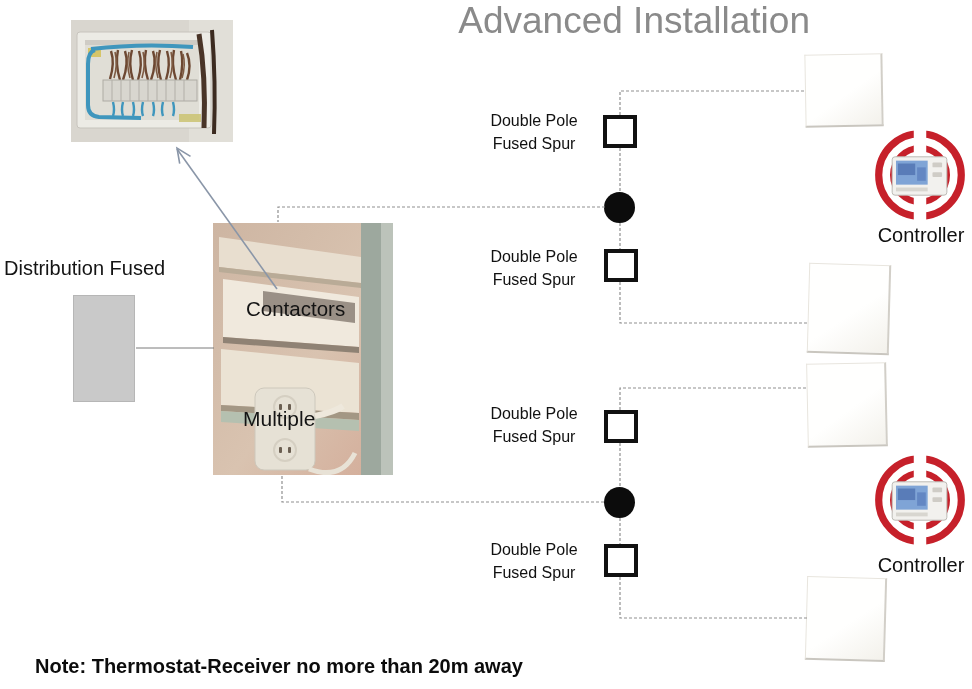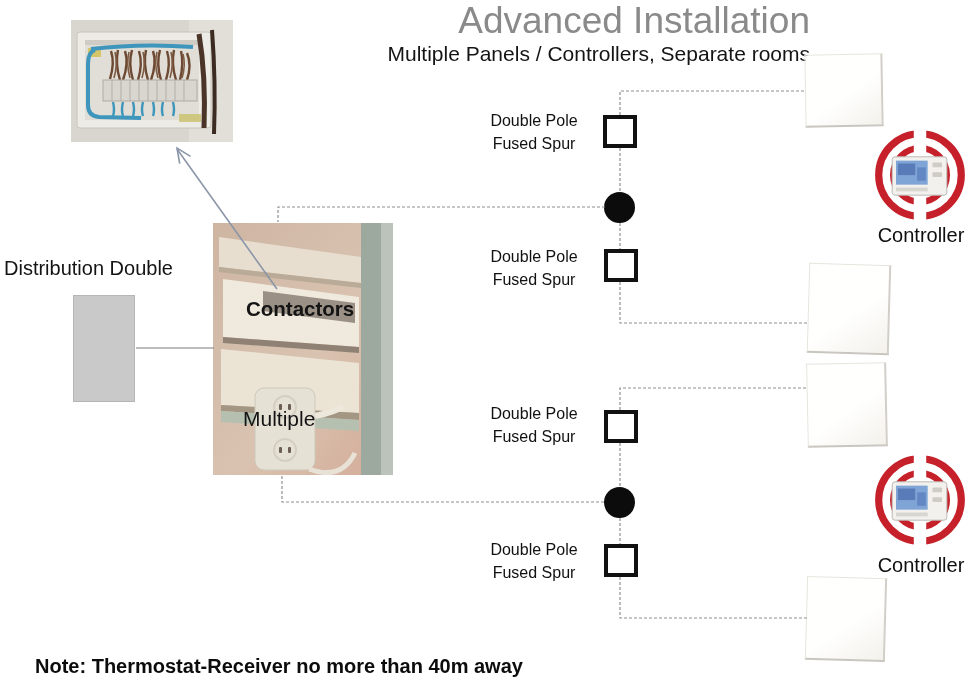--- a/index.html
+++ b/index.html
@@ -13,21 +13,21 @@
   .subtitle{font-size:21px;line-height:24px;color:#141414;}
 
   
   .photo{display:block;}
 
   
   .dist-label{left:4px;top:257px;font-size:20px;}
   .dist-box{left:73px;top:295px;width:62px;height:107px;background:#c9c9c9;border:1px solid #b6b6b6;box-sizing:border-box;}
 
   
-  .contactors-label{left:246px;top:297px;font-size:20.5px;font-weight:700;}
+  .contactors-label{left:246px;top:297px;font-size:20.5px;font-weight:400;}
   .receivers-label{left:243px;top:407px;font-size:21px;}
 
   
   .fs-label{width:128px;text-align:center;font-size:16px;line-height:23px;color:#111;}
   .fs-box{width:34px;height:33px;box-sizing:border-box;border:4px solid #111;background:#fff;}
 
   
   .dot{width:31px;height:31px;border-radius:50%;background:#0c0c0c;}
 
   
@@ -44,21 +44,20 @@
 
   .note{left:35px;top:655px;font-size:20px;font-weight:700;color:#0c0c0c;}
 
   .overlay{left:0;top:0;pointer-events:none;}
 </style>
 </head>
 <body>
 
 <div class="abs header">
   <div class="title">Advanced Installation</div>
-  <div class="subtitle">Multiple Panels / Controllers, Separate rooms</div>
 </div>
 
 <svg class="abs photo" style="left:71px;top:20px;" width="162" height="122" viewBox="0 0 162 122">
   <rect width="162" height="122" fill="#d9d6cf"></rect>
   <rect x="118" width="44" height="122" fill="#e1dfd8"></rect>
   <rect x="6" y="12" width="134" height="96" rx="3" fill="#ecebe5" stroke="#c7c4bd"></rect>
   <rect x="14" y="22" width="114" height="78" fill="#e0ded6"></rect>
   <rect x="14" y="20" width="114" height="5" fill="#cfccc5"></rect>
   <rect x="17" y="28" width="13" height="9" fill="#d6c568"></rect>
   <path d="M20 29 Q70 23 122 27" stroke="#3f96bd" stroke-width="4" fill="none"></path>
@@ -104,21 +103,21 @@
     <path d="M72 82 q-2 8 0 14"></path>
       <path d="M82 82 q2 8 0 14"></path>
       <path d="M92 82 q-2 8 0 14"></path>
     <path d="M102 82 q2 8 0 14"></path>
   </g>
   <path d="M128 14 q7 42 5 94" stroke="#4a3528" stroke-width="5" fill="none"></path>
   <path d="M141 10 q4 52 2 104" stroke="#3c2b20" stroke-width="4" fill="none"></path>
   <rect x="108" y="94" width="22" height="8" fill="#c9c06a" opacity="0.8"></rect>
 </svg>
 
-<div class="abs dist-label">Distribution Double</div>
+<div class="abs dist-label">Distribution Fused</div>
 <div class="abs dist-box"></div>
 
 <svg class="abs photo" style="left:213px;top:223px;" width="180" height="252" viewBox="0 0 180 252">
   <defs>
     <linearGradient id="wall" x1="0" y1="0" x2="1" y2="1">
       <stop offset="0" stop-color="#cdb5a2"></stop>
         <stop offset="0.55" stop-color="#d9c3b0"></stop>
       <stop offset="1" stop-color="#d3ab98"></stop>
     </linearGradient>
   </defs>
@@ -206,21 +205,21 @@
     <rect x="25" y="34" width="33" height="25" fill="#7fa4d6"></rect>
     <rect x="27" y="37" width="18" height="12" fill="#4c6fae" opacity="0.75"></rect>
     <rect x="47" y="41" width="9" height="14" fill="#5e82c0" opacity="0.85"></rect>
     <rect x="25" y="62" width="33" height="4" fill="#d8d6d0"></rect>
     <rect x="63" y="36" width="10" height="5" rx="1" fill="#cfccc6"></rect>
     <rect x="63" y="46" width="10" height="5" rx="1" fill="#cfccc6"></rect>
   </g>
 </svg>
 <div class="abs ctrl-label" style="left:861px;top:554px;">Controller</div>
 
-<div class="abs note">Note: Thermostat-Receiver no more than 40m away</div>
+<div class="abs note">Note: Thermostat-Receiver no more than 20m away</div>
 
 <svg class="abs overlay" width="972" height="689" viewBox="0 0 972 689">
   <g stroke="#8f8f8f" stroke-width="1.2" fill="none" stroke-dasharray="3 2">
     <path d="M620 115 V91 H806"></path>
     <path d="M620 148 V192"></path>
     <path d="M605 207 H278 V222"></path>
     <path d="M620 223 V249"></path>
     <path d="M620 282 V323 H809"></path>
     <path d="M620 410 V388 H808"></path>
     <path d="M620 443 V487"></path>

